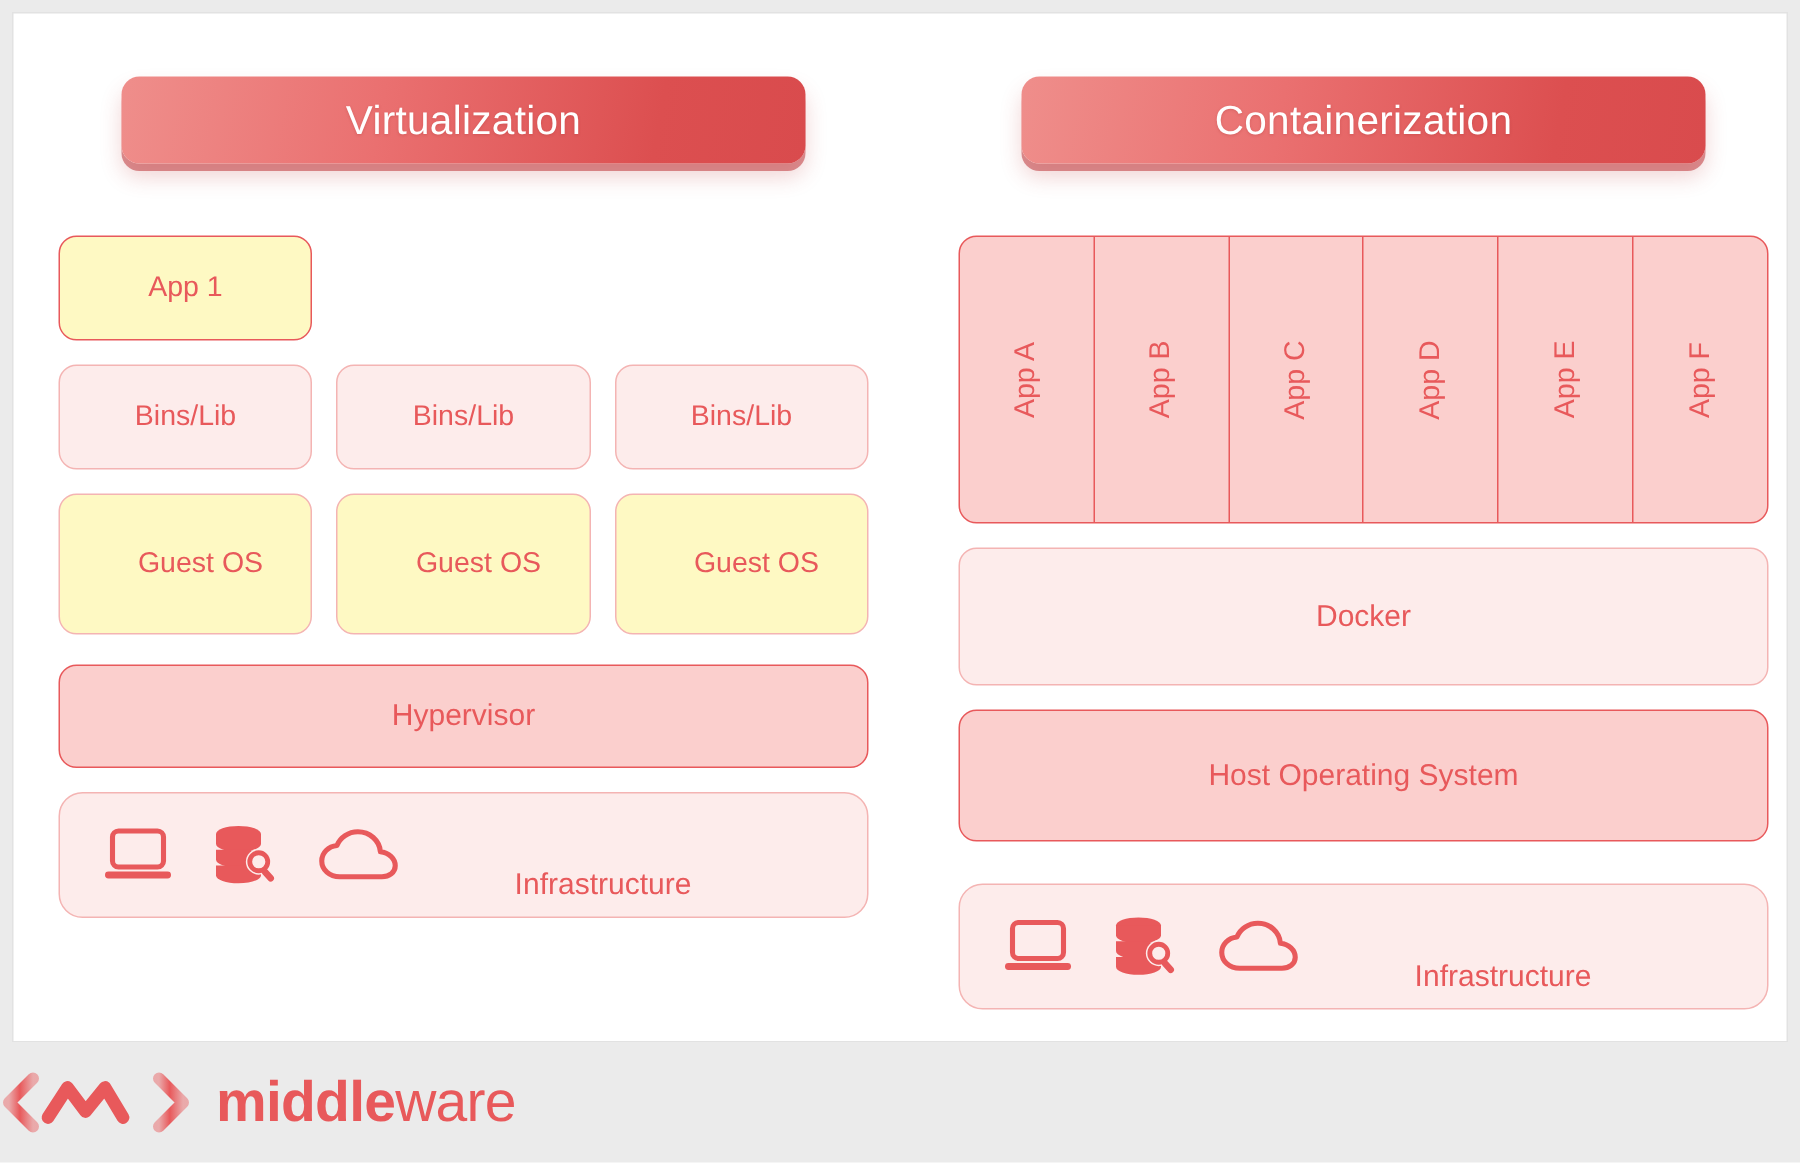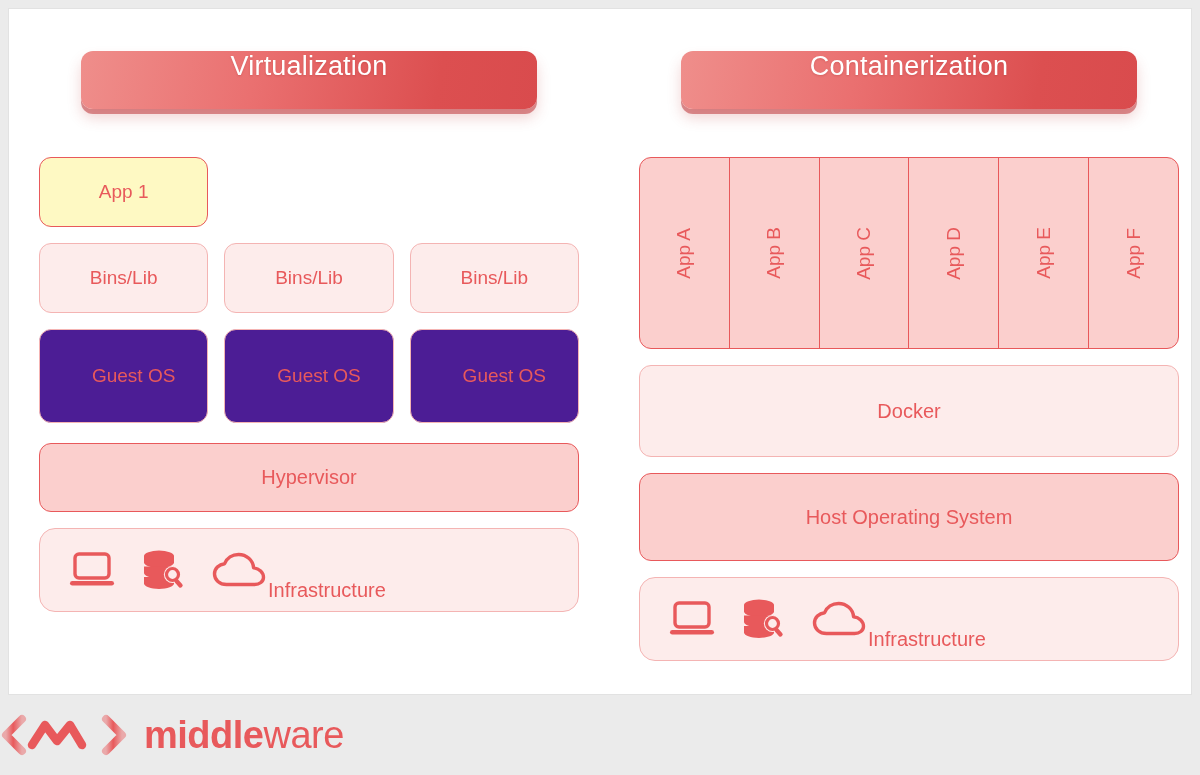--- a/index.html
+++ b/index.html
@@ -57,21 +57,21 @@
 
   
   .banner {
     position: relative;
     height: 58px;
     margin: 0 42px 48px 42px;
     border-radius: 12px;
     background: linear-gradient(100deg, #ef8e8b 0%, #ea7070 38%, #dc4f50 78%, #d94b4d 100%);
     box-shadow: 0 5px 0 0 rgba(190,55,58,0.55), 0 9px 14px rgba(190,60,60,0.22);
     display: flex;
-    align-items: flex-start;
+    align-items: center;
     justify-content: center;
   }
   .banner-label {
     color: #ffffff;
     font-size: 27px;
     font-weight: 400;
     letter-spacing: 0.2px;
     text-shadow: 0 1px 2px rgba(150,40,40,0.25);
   }
 
@@ -81,21 +81,21 @@
     border: 1px solid #e8595b;
     border-radius: 12px;
     display: flex;
     align-items: center;
     justify-content: center;
     color: #e8595b;
     font-size: 19px;
   }
   .tone-strong { background: #fef9c3; }
   .tone-mid    { background: #fbcfcd; }
-  .tone-light  { background: #4c1d95; padding-left: 20px; }
+  .tone-light  { background: #fef9c3; padding-left: 20px; }
   .tone-pale   { background: #fdeceb; }
   .soft-border { border-color: #f4b4b3; text-align: center; }
 
   
   .row3 {
     display: grid;
     grid-template-columns: repeat(3, 1fr);
     gap: 16px;
     margin-bottom: 16px;
   }
@@ -109,20 +109,21 @@
     display: flex;
     align-items: center;
     box-sizing: border-box;
     border: 1px solid #f4b4b3;
     background: #fdeceb;
     padding-left: 28px;
   }
   .infra-icons { display: flex; align-items: center; gap: 24px; }
   .infra-label {
     flex: 1;
+    text-align: center;
     color: #e8595b;
     font-size: 20px;
     padding-right: 42px;
     margin-top: 40px;
   }
 
   
   .apps-strip {
     height: 192px;
     box-sizing: border-box;
@@ -143,21 +144,21 @@
   .app-cell:last-child { border-right: none; }
   .app-cell span {
     writing-mode: vertical-rl;
     transform: rotate(180deg);
     color: #e8595b;
     font-size: 19px;
     white-space: nowrap;
   }
 
   #right-docker  { height: 92px; margin-bottom: 16px; }
-  #right-hostos  { height: 88px; margin-bottom: 16px; }
+  #right-hostos  { height: 88px; margin-bottom: 28px; }
 
   .icon-svg { display: block; }
 </style>
 </head>
 <body>
 
 <div class="card">
 
   <div class="panel" id="panel-left">
 

